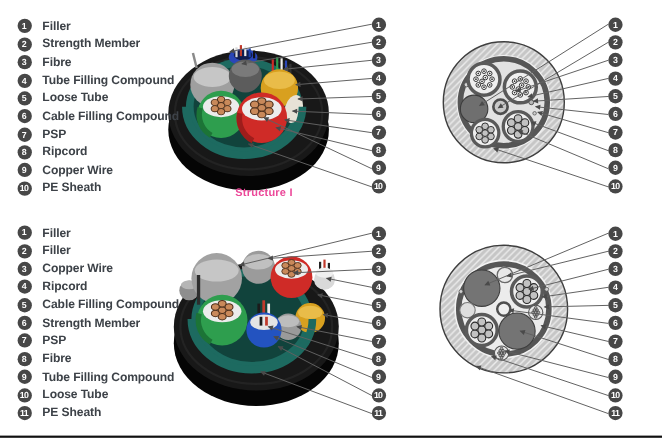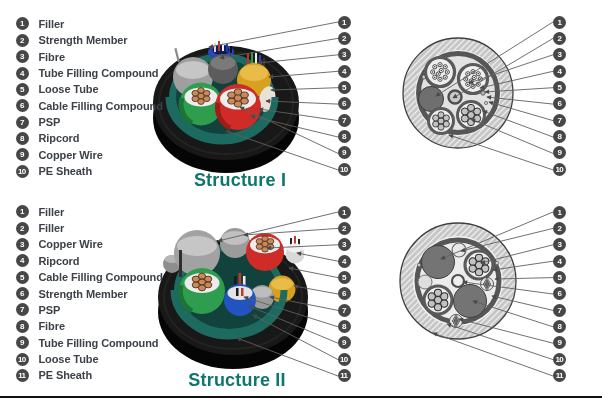--- a/index.html
+++ b/index.html
@@ -17,21 +17,21 @@
     font-size:8px; font-weight:bold; display:flex; align-items:center; justify-content:center;
     letter-spacing:-0.7px; flex:0 0 13px; box-sizing:border-box; text-indent:-0.5px;
   }
   .legend .lbl { font-size:11px; font-weight:600; color:#3d4248; margin-left:10px; white-space:nowrap; letter-spacing:-0.1px; }
   .badge-col { position:absolute; z-index:2; display:flex; flex-direction:column; gap:3.36px; }
   #bcol-t-mid   { left:337.5px; top:15.5px; }
   #bcol-t-right { left:553px;   top:15.5px; }
   #bcol-b-mid   { left:337.5px; top:205.5px; }
   #bcol-b-right { left:553px;   top:205.5px; }
   .title { position:absolute; z-index:3; width:140px; text-align:center;
-    font-size:18px; font-weight:700; color:#0f766e; letter-spacing:0.2px; }
+    font-size:10px; font-weight:700; color:#ec4899; letter-spacing:0.2px; }
   #title1 { left:170px; top:170px; }
   #title2 { left:167px; top:370px; }
   .divider { position:absolute; left:0; top:396px; width:602px; height:2px; background:#111111; z-index:3; }
 </style>
 </head>
 <body>
 
 <div class="canvas">
 
   <svg class="art" width="602" height="404" viewBox="0 0 602 404">
@@ -451,16 +451,15 @@
       <span class="badge">5</span>
       <span class="badge">6</span>
       <span class="badge">7</span>
       <span class="badge">8</span>
       <span class="badge">9</span>
       <span class="badge">10</span>
       <span class="badge">11</span>
     </div>
 
   <div class="title" id="title1">Structure I</div>
-  <div class="title" id="title2">Structure II</div>
 
   <div class="divider"></div>
 </div>
 
 </body></html>

